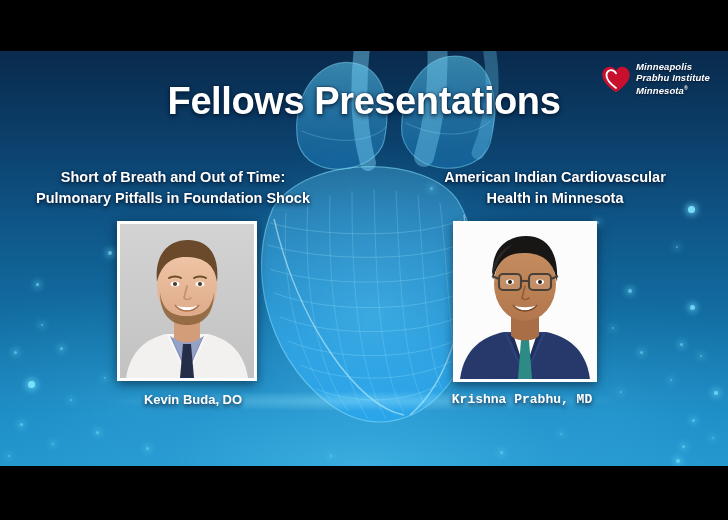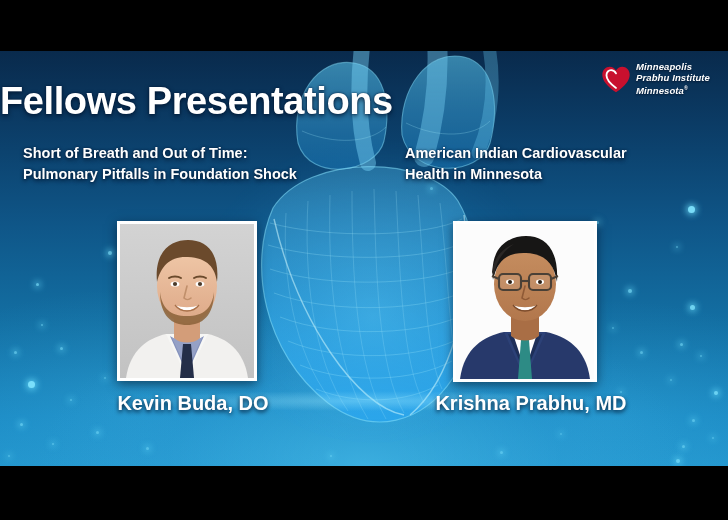--- a/index.html
+++ b/index.html
@@ -85,20 +85,21 @@
     background: #7fe4ff;
     box-shadow: 0 0 6px 2px rgba(110,225,255,.75);
   }
 
   
   .title {
     position: absolute;
     left: 0;
     top: 29px;
     width: 728px;
+    text-align: center;
     font-size: 38px;
     font-weight: bold;
     letter-spacing: -0.4px;
     color: #ffffff;
     text-shadow: 0 2px 5px rgba(0,20,45,.85), 0 0 2px rgba(0,25,55,.9);
     z-index: 20;
   }
   .date {
     position: absolute;
     left: 0;
@@ -131,22 +132,23 @@
     color: #ffffff;
     letter-spacing: .1px;
     text-shadow: 0 1px 2px rgba(0,15,35,.8);
     font-style: italic;
   }
   .logo-text sup { font-size: 5px; vertical-align: super; }
 
   
   .col {
     position: absolute;
-    top: 92px;
+    top: 116px;
     width: 330px;
+    text-align: center;
     z-index: 20;
   }
   .col-left  { left: 8px; }
   .col-right { left: 390px; }
   .talk-title {
     font-size: 14.5px;
     font-weight: bold;
     line-height: 21px;
     color: #ffffff;
     text-shadow: 0 2px 4px rgba(0,20,45,.9), 0 0 2px rgba(0,25,55,.8);
@@ -170,28 +172,28 @@
     height: 100%;
     overflow: hidden;
   }
   .photo-inner svg { display: block; width: 100%; height: 100%; }
 
   .speaker-name {
     position: absolute;
     top: 341px;
     width: 330px;
     text-align: center;
-    font-size: 20px;
+    font-size: 13px;
     font-weight: bold;
     color: #ffffff;
     text-shadow: 0 2px 4px rgba(0,20,45,.9);
     z-index: 25;
   }
   .name-left  { left: 28px; }
-  .name-right { left: 366px; }
+  .name-right { left: 357px; font-family: Liberation Mono, monospace; }
 
   
   .streak {
     position: absolute;
     left: 0;
     top: 336px;
     width: 728px;
     height: 28px;
     background: radial-gradient(closest-side, rgba(160,235,255,.38), rgba(160,235,255,0) 72%);
     z-index: 10;

